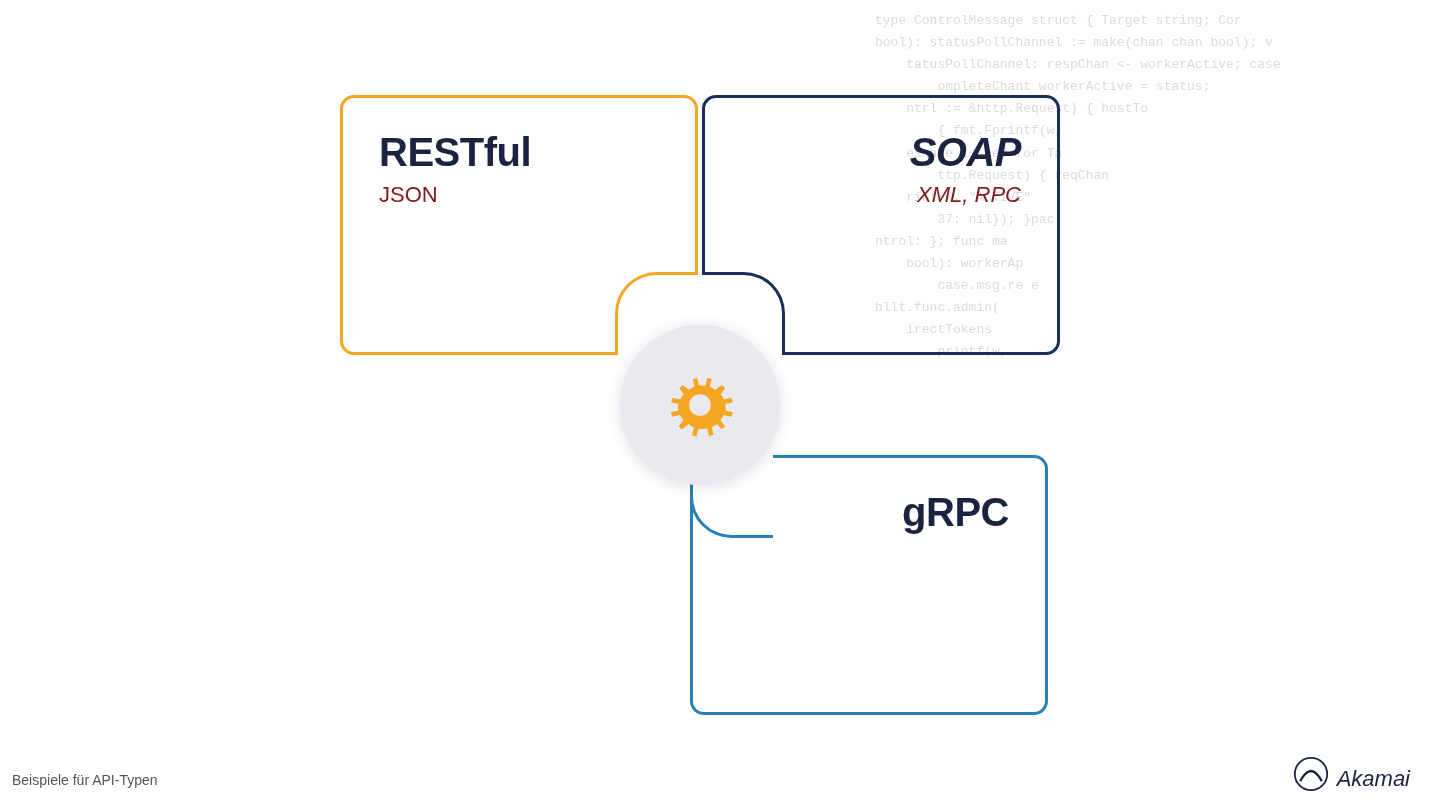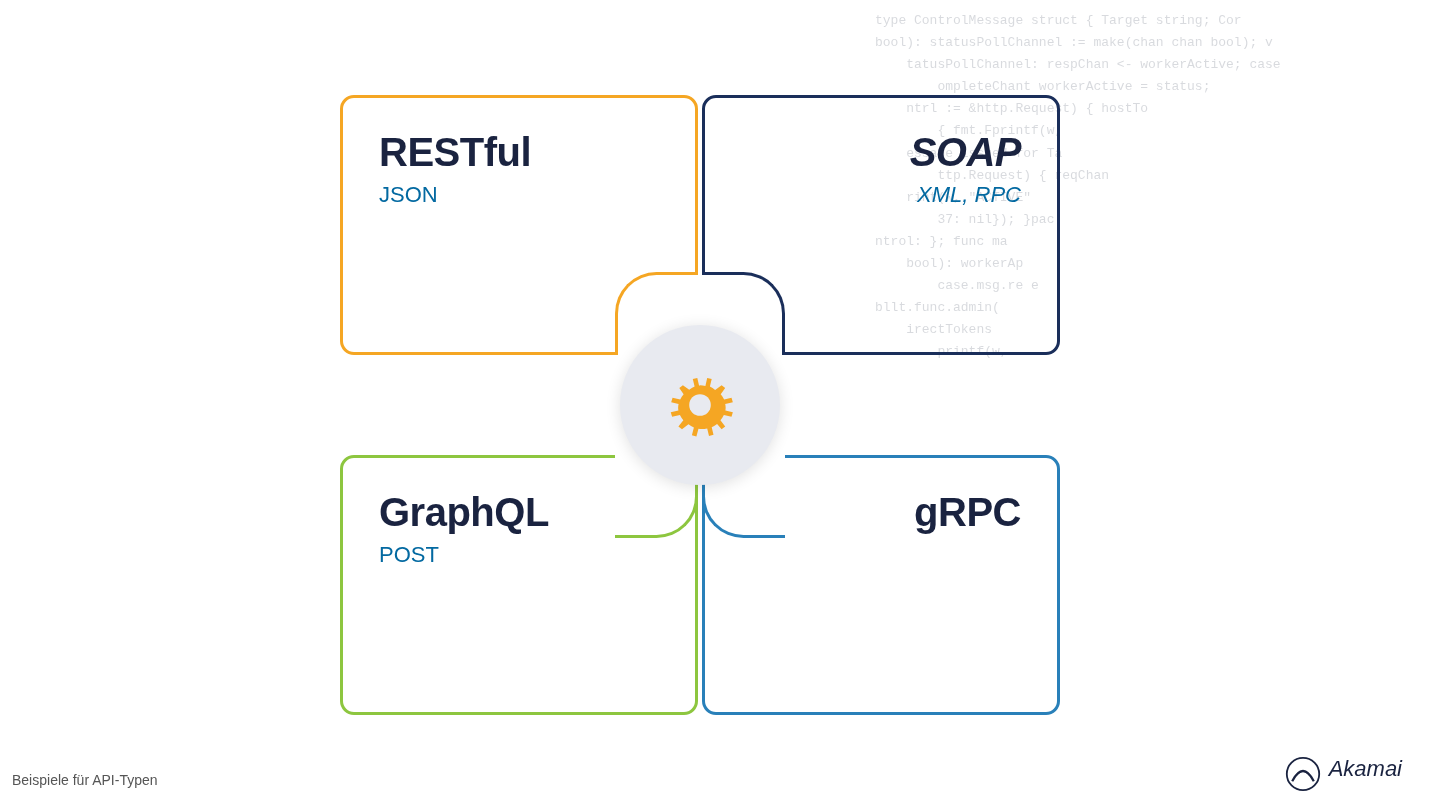--- a/index.html
+++ b/index.html
@@ -64,21 +64,21 @@
       font-size: 40px;
       font-weight: 900;
       color: #1a2340;
       line-height: 1.1;
       letter-spacing: -0.5px;
     }
 
     .quadrant-subtitle {
       font-size: 22px;
       font-weight: 400;
-      color: #0369a1;
+      color: #7f1d1d;
       margin-top: 8px;
     }
 
     
     .q-restful {
       top: 0;
       left: 0;
       border: 3px solid #f5a623;
       
       border-radius: 14px 14px 0px 14px;
@@ -137,21 +137,21 @@
       height: 80px;
       background: white;
       border-radius: 0 0 50% 0;
       border-bottom: 3px solid #8dc63f;
       border-right: 3px solid #8dc63f;
     }
 
     
     .q-grpc {
       bottom: 0;
-      right: 0;
+      right: 12px;
       border: 3px solid #2980b9;
       border-radius: 0px 14px 14px 14px;
     }
 
     .q-grpc::after {
       content: '';
       position: absolute;
       top: -3px;
       left: -3px;
       width: 80px;
@@ -204,23 +204,23 @@
       left: 12px;
       font-size: 14px;
       color: #555;
       z-index: 2;
     }
 
     
     .akamai-logo {
       position: absolute;
       bottom: 18px;
-      right: 38px;
+      right: 30px;
       display: flex;
-      align-items: flex-start;
+      align-items: flex-end;
       gap: 8px;
       z-index: 2;
     }
 
     .akamai-logo-icon {
       width: 36px;
       height: 36px;
     }
 
     .akamai-logo-text {
@@ -257,24 +257,20 @@
     <div class="quadrant q-restful">
       <div class="quadrant-title">RESTful</div>
       <div class="quadrant-subtitle">JSON</div>
     </div>
 
     <div class="quadrant q-soap">
       <div class="quadrant-title">SOAP</div>
       <div class="quadrant-subtitle">XML, RPC</div>
     </div>
 
-    <div class="quadrant q-graphql">
-      <div class="quadrant-title">GraphQL</div>
-      <div class="quadrant-subtitle">POST</div>
-    </div>
 
     <div class="quadrant q-grpc">
       <div class="quadrant-title">gRPC</div>
     </div>
 
     <div class="center-circle">
       <svg class="gear-svg" viewBox="0 0 100 100" xmlns="http://www.w3.org/2000/svg">
 
         <path d="M50,28 
           C52,28 54,28.3 56,28.8 

